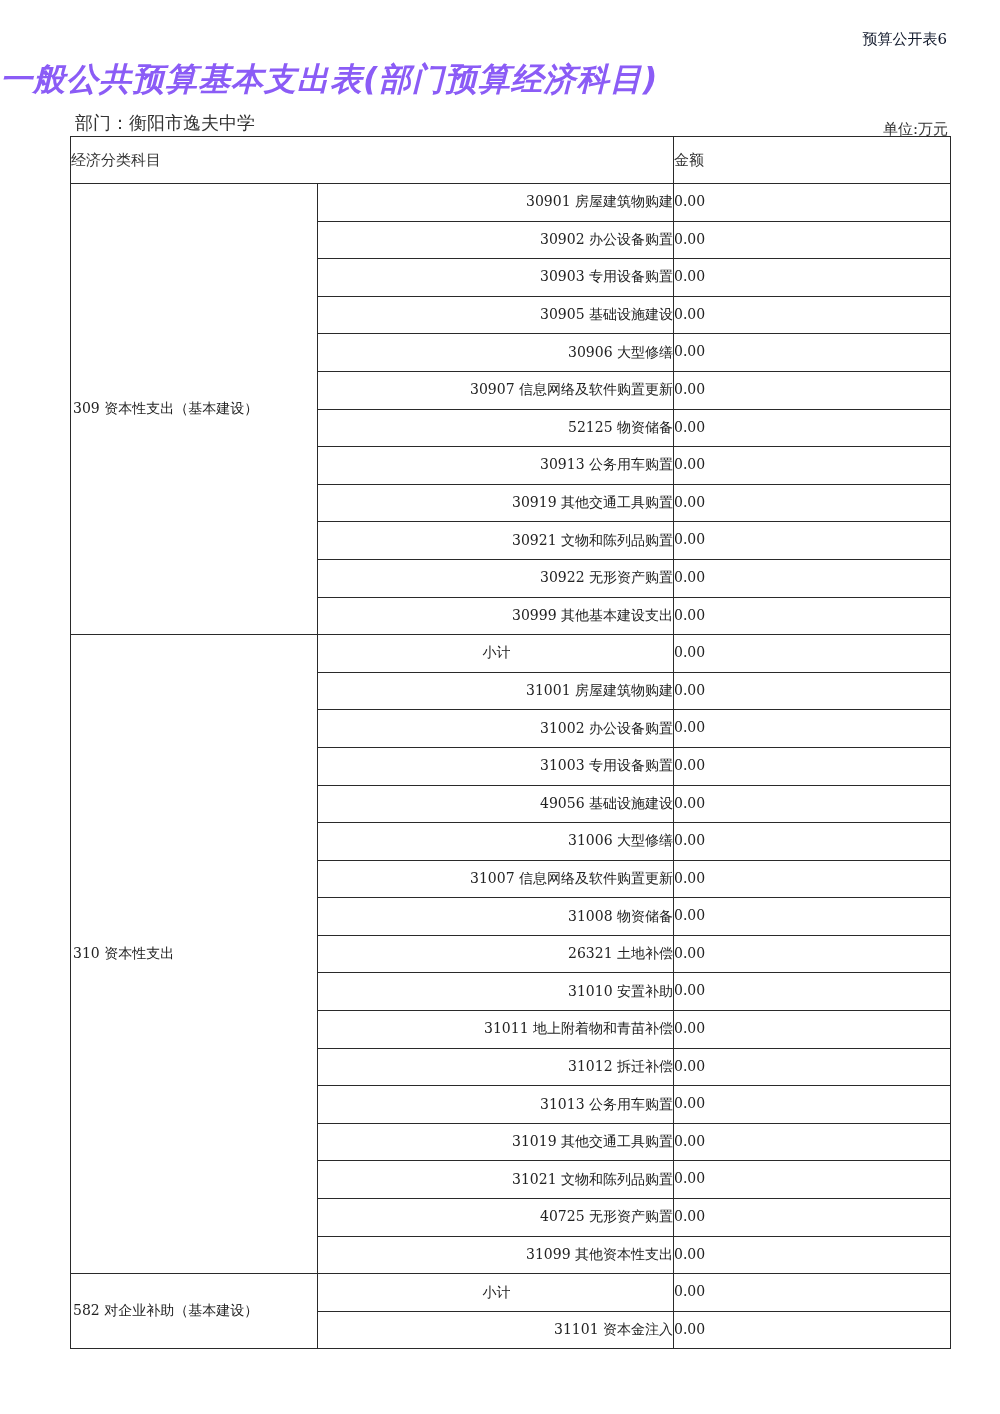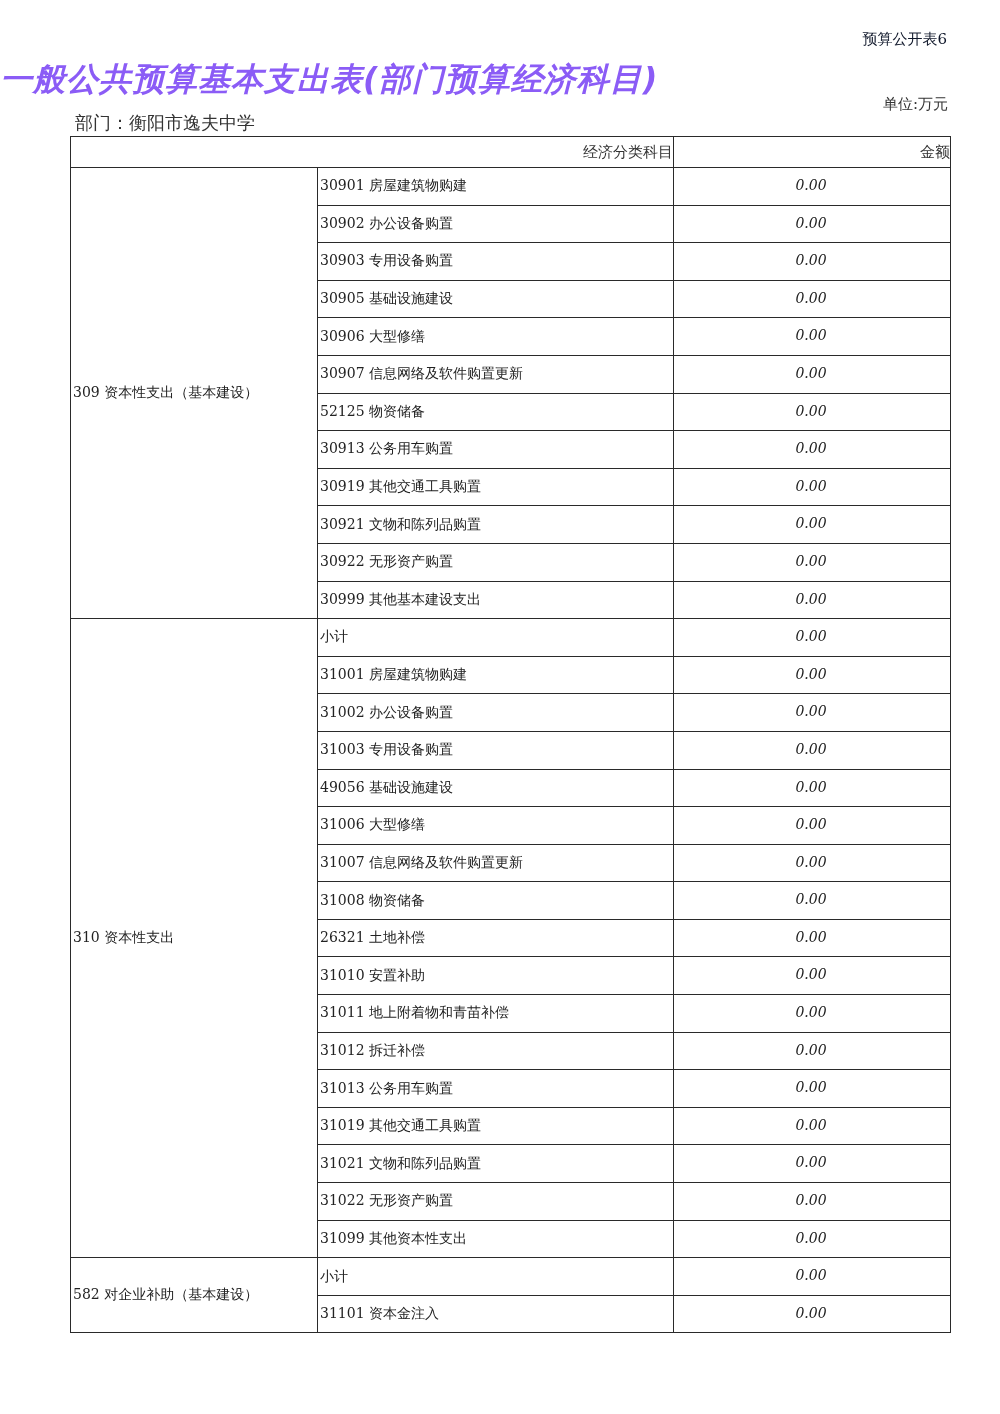--- a/index.html
+++ b/index.html
@@ -15,37 +15,37 @@
   .title {
     position: absolute; left: 0; width: 1000px; top: 58px;
     text-align: left; font-size: 32px; font-weight: bold;
     font-family: "DejaVu Sans", "Liberation Sans", sans-serif;
     letter-spacing: 1px; color: #8b5cf6; font-style: italic;
   }
   .dept {
     position: absolute; left: 75px; top: 111px; font-size: 18px; color: #333;
   }
   .unit {
-    position: absolute; right: 52px; top: 95px; font-size: 15px; color: #333;
+    position: absolute; right: 52px; top: 120px; font-size: 15px; color: #333;
   }
   table.budget {
     position: absolute; left: 70px; top: 136px;
     width: 880px; border-collapse: collapse; table-layout: fixed;
   }
   table.budget td {
     border: 1.5px solid #2a2a2a; padding: 0; font-size: 14px;
     height: 36px; box-sizing: border-box; overflow: hidden; white-space: nowrap;
   }
   table.budget thead td {
-    height: 31px; text-align: right; font-size: 15px; color: #333;
+    height: 47px; text-align: left; font-size: 15px; color: #333;
   }
   td.group { padding-left: 2px !important; vertical-align: middle; }
-  td.item { padding-left: 2px !important; vertical-align: middle; }
-  td.item.sub { text-align: left; }
-  td.amt { text-align: center; padding-right: 2px !important; vertical-align: top; padding-top: 9px !important; font-style: italic; }
+  td.item { padding-left: 2px !important; vertical-align: middle; text-align: right; }
+  td.item.sub { text-align: center; }
+  td.amt { text-align: left; padding-right: 2px !important; vertical-align: top; padding-top: 9px !important; }
   tbody tr { height: 37.6px; }
 </style>
 </head>
 <body>
 
 <div class="form-no">预算公开表6</div>
 <div class="title">一般公共预算基本支出表(部门预算经济科目)</div>
 <div class="dept">部门：衡阳市逸夫中学</div>
 <div class="unit">单位:万元</div>
 
@@ -166,21 +166,21 @@
       </tr>
       <tr>
         <td class="item">31019 其他交通工具购置</td>
         <td class="amt">0.00</td>
       </tr>
       <tr>
         <td class="item">31021 文物和陈列品购置</td>
         <td class="amt">0.00</td>
       </tr>
       <tr>
-        <td class="item">31022 无形资产购置</td>
+        <td class="item">40725 无形资产购置</td>
         <td class="amt">0.00</td>
       </tr>
       <tr>
         <td class="item">31099 其他资本性支出</td>
         <td class="amt">0.00</td>
       </tr>
       <tr>
         <td class="group" rowspan="2">582 对企业补助（基本建设）</td>
         <td class="item sub">小计</td>
         <td class="amt">0.00</td>

